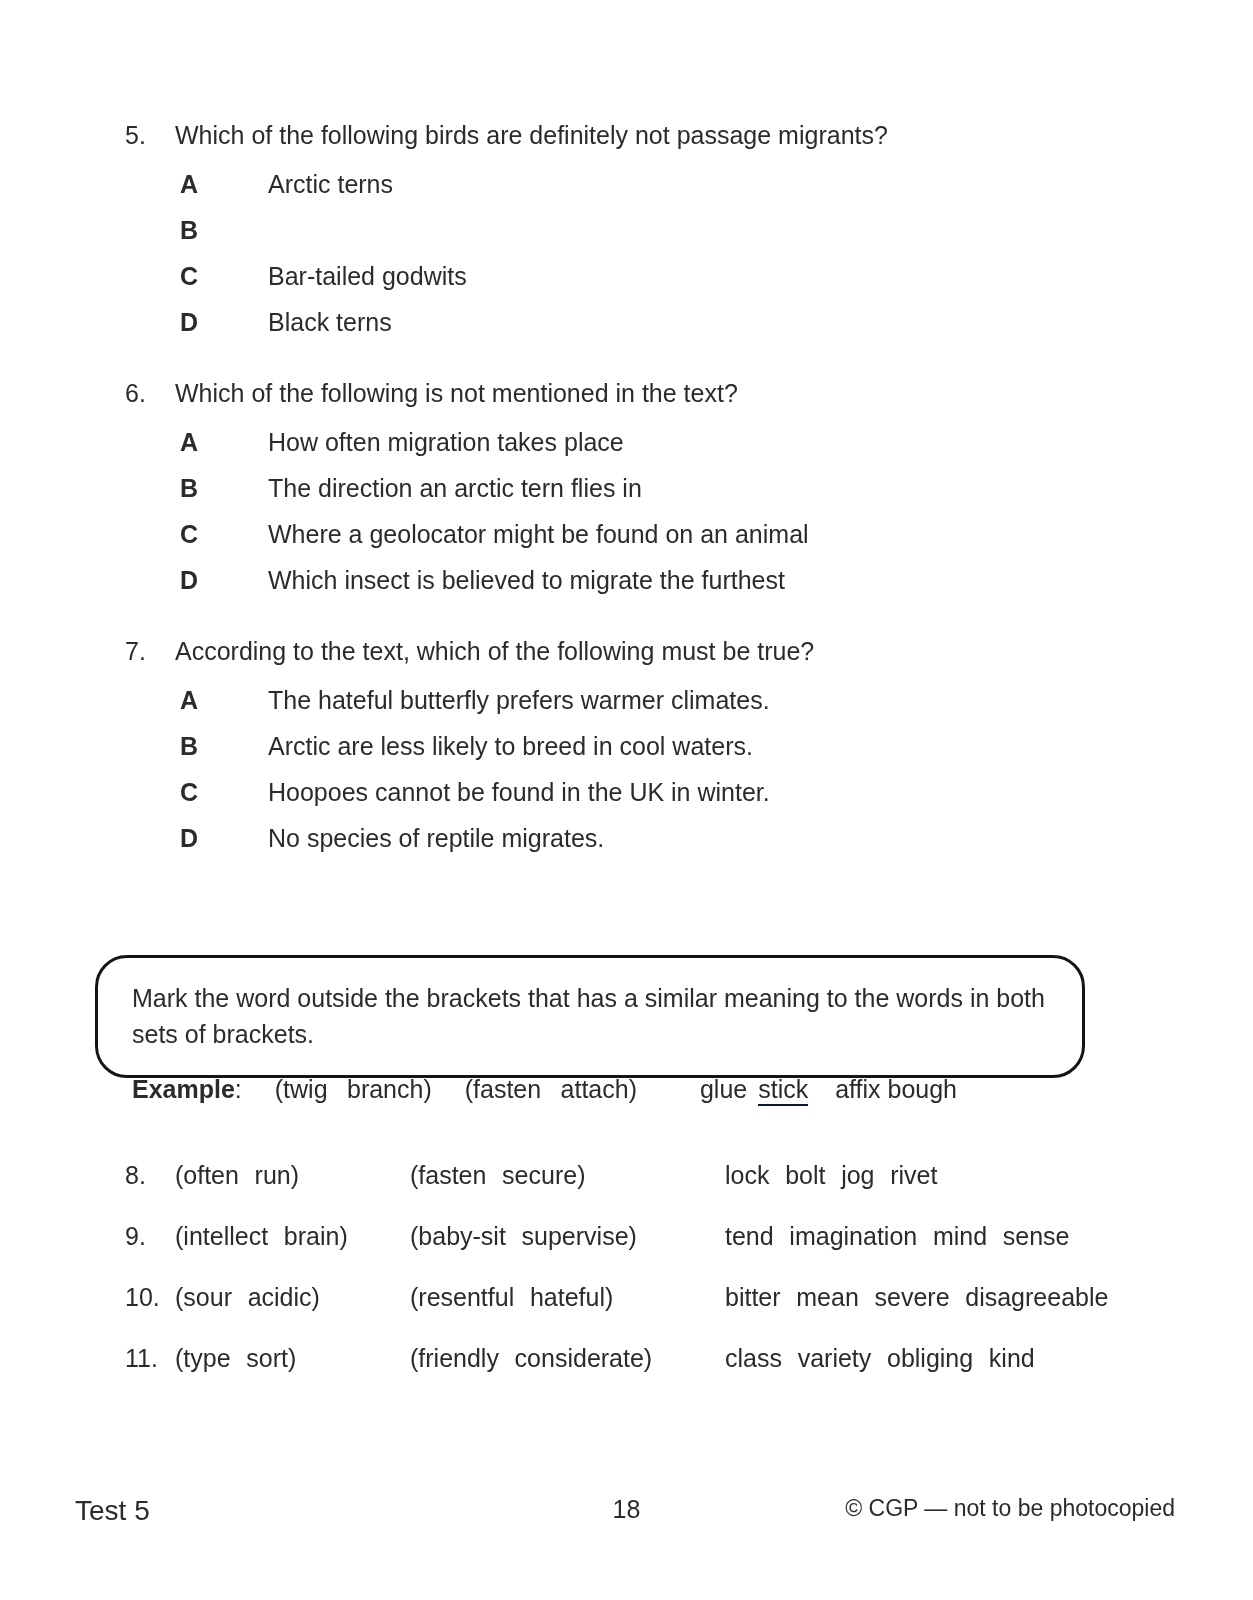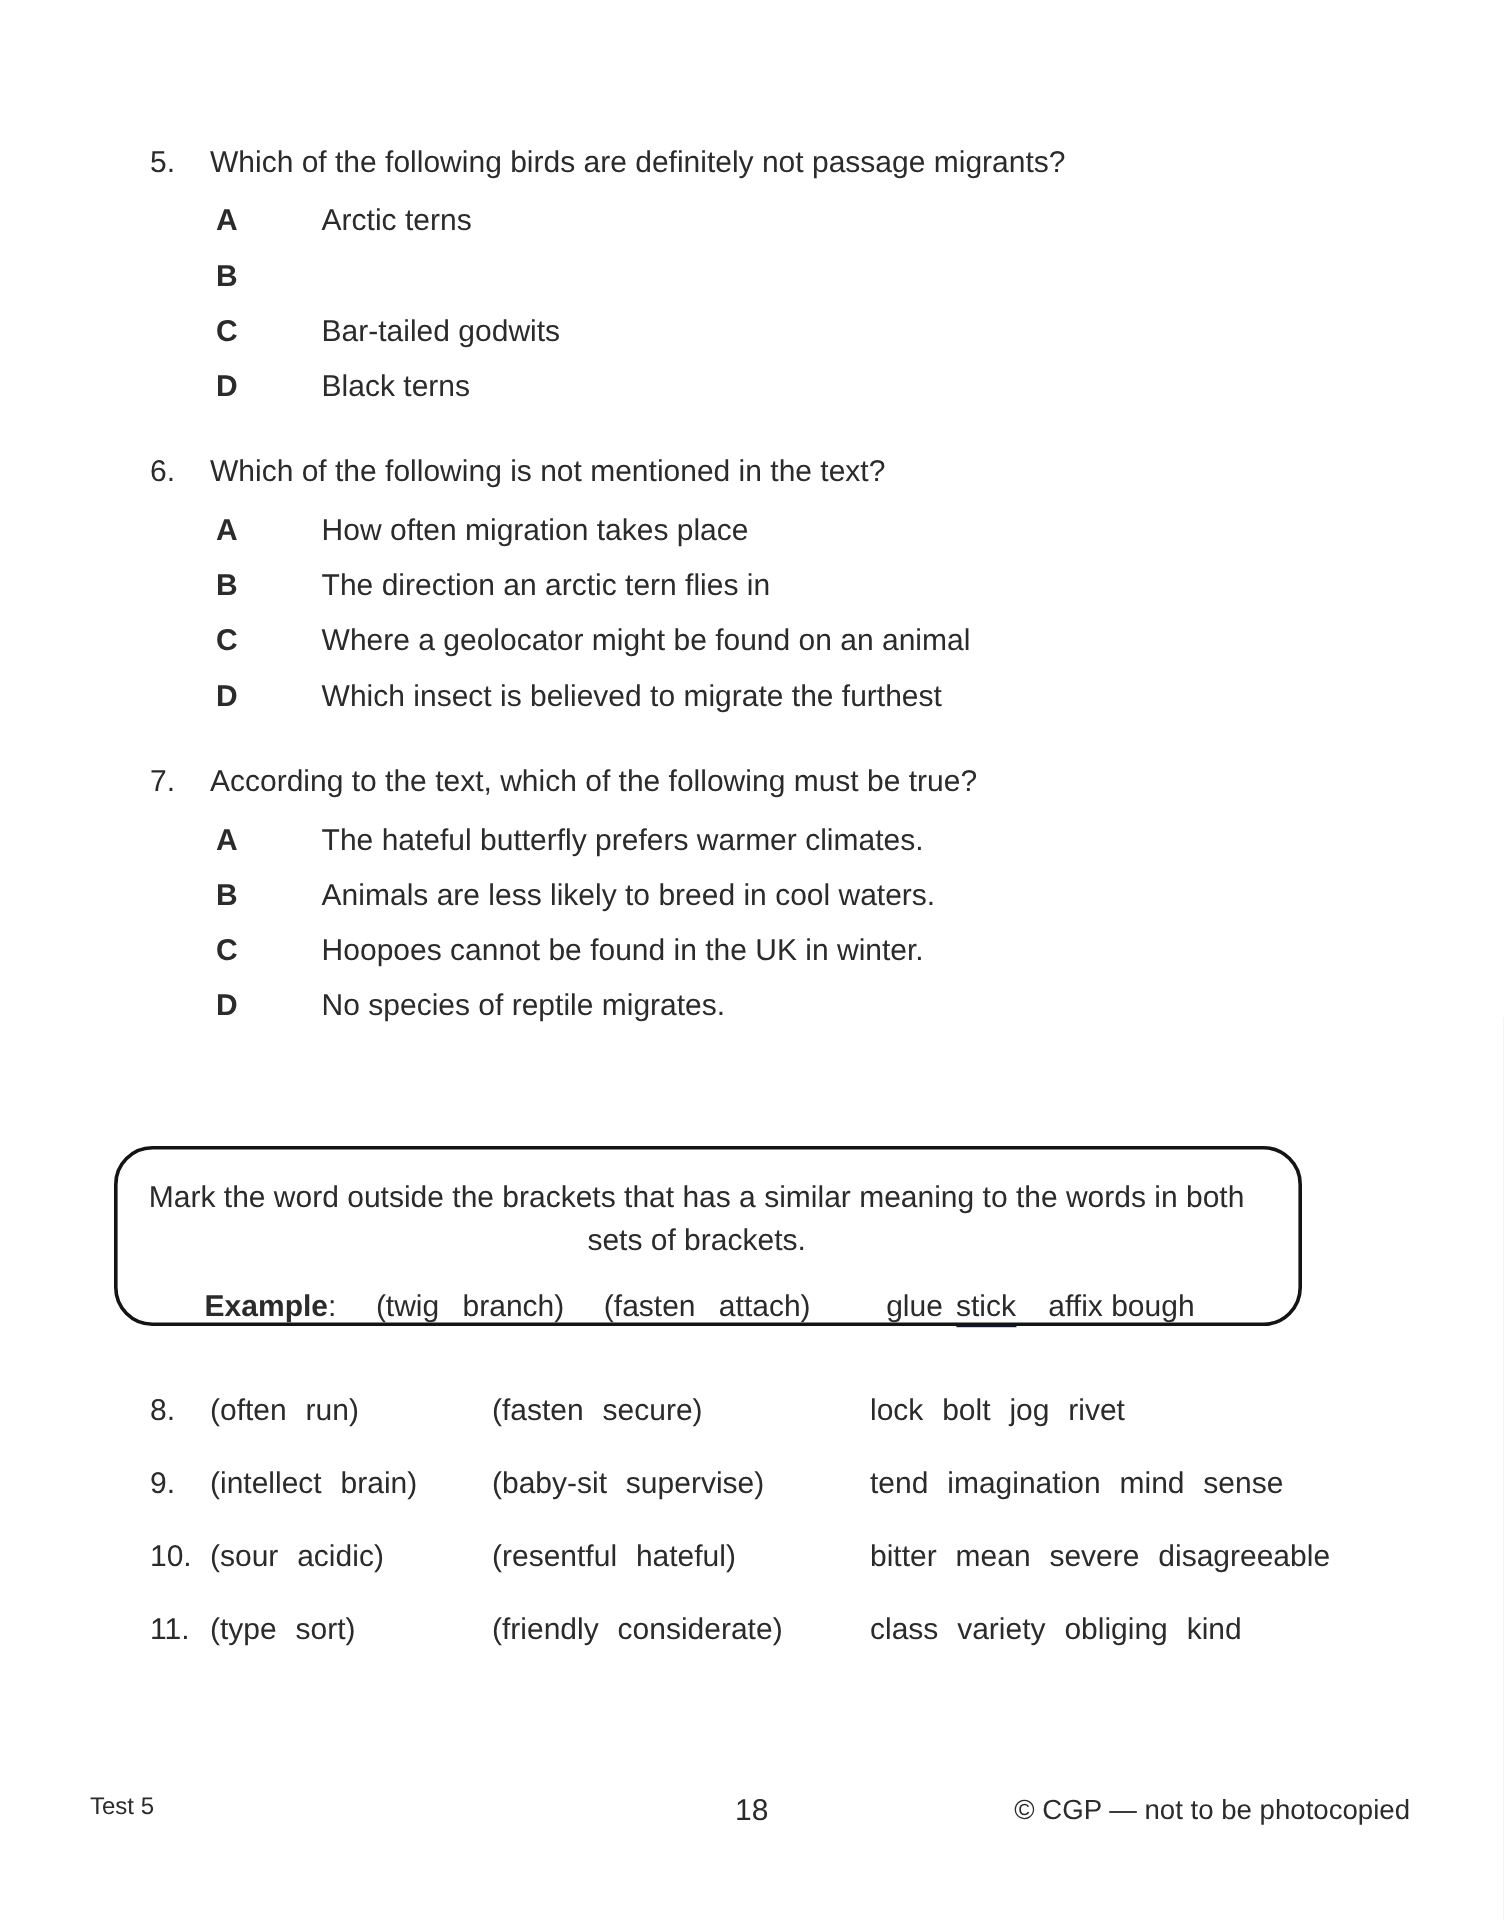--- a/index.html
+++ b/index.html
@@ -22,26 +22,25 @@
   .q-num { width: 50px; flex: 0 0 50px; }
   .q-text { flex: 1; }
   .opt { display: flex; margin-top: 18px; font-size: 25px; line-height: 28px; }
   .opt:first-of-type { margin-top: 24px; }
   .opt-letter { margin-left: 55px; width: 88px; flex: 0 0 88px; font-weight: 700; }
   .opt-text { flex: 1; }
   
   .instruction-box {
     position: absolute;
     left: 95px; top: 955px;
-    width: 990px; height: 150px;
+    width: 990px; height: 123px;
     box-sizing: border-box;
     border: 3px solid #141414;
     border-radius: 32px;
-    padding: 22px 34px 0 20px;
-    text-align: center;
+    padding: 22px 34px 0 34px;
   }
   .instr-text { font-size: 25px; line-height: 36px; max-width: 925px; }
   .example-line { margin-top: 22px; font-size: 25px; line-height: 30px; white-space: nowrap; }
   .ex-bold { font-weight: 700; }
   .ex-group { word-spacing: 0.5em; margin-left: 26px; }
   .ex-answer-group { margin-left: 56px; word-spacing: 0.18em; }
   .ex-underlined {
     border-bottom: 2px solid #0f172a;
     padding-bottom: 1px;
     margin: 0 4px;
@@ -49,21 +48,21 @@
   .ex-after { margin-left: 16px; }
   
   .bracket-rows { position: absolute; left: 125px; top: 1160px; right: 60px; }
   .brow { display: flex; font-size: 25px; line-height: 30px; margin-bottom: 31px; }
   .b-num { width: 50px; flex: 0 0 50px; }
   .b-first { width: 235px; flex: 0 0 235px; word-spacing: 0.35em; }
   .b-second { width: 315px; flex: 0 0 315px; word-spacing: 0.35em; }
   .b-words { flex: 1; word-spacing: 0.35em; }
   
   .footer { position: absolute; left: 0; right: 0; top: 1495px; height: 30px; }
-  .footer-left { position: absolute; left: 75px; font-size: 20px; }
+  .footer-left { position: absolute; left: 75px; font-size: 28px; }
   .footer-center { position: absolute; left: 0; right: 0; text-align: center; font-size: 25px; }
   .footer-right { position: absolute; right: 78px; font-size: 23px; }
 </style>
 </head>
 <body>
 
 <div class="page">
 
   <section class="q" id="q5">
     <div class="q-line">
@@ -114,21 +113,21 @@
     <div class="q-line">
       <span class="q-num">7.</span>
       <span class="q-text">According to the text, which of the following must be true?</span>
     </div>
     <div class="opt">
       <span class="opt-letter">A</span>
       <span class="opt-text">The hateful butterfly prefers warmer climates.</span>
     </div>
     <div class="opt">
       <span class="opt-letter">B</span>
-      <span class="opt-text">Animals are less likely to breed in cool waters.</span>
+      <span class="opt-text">Arctic are less likely to breed in cool waters.</span>
     </div>
     <div class="opt">
       <span class="opt-letter">C</span>
       <span class="opt-text">Hoopoes cannot be found in the UK in winter.</span>
     </div>
     <div class="opt">
       <span class="opt-letter">D</span>
       <span class="opt-text">No species of reptile migrates.</span>
     </div>
   </section>

